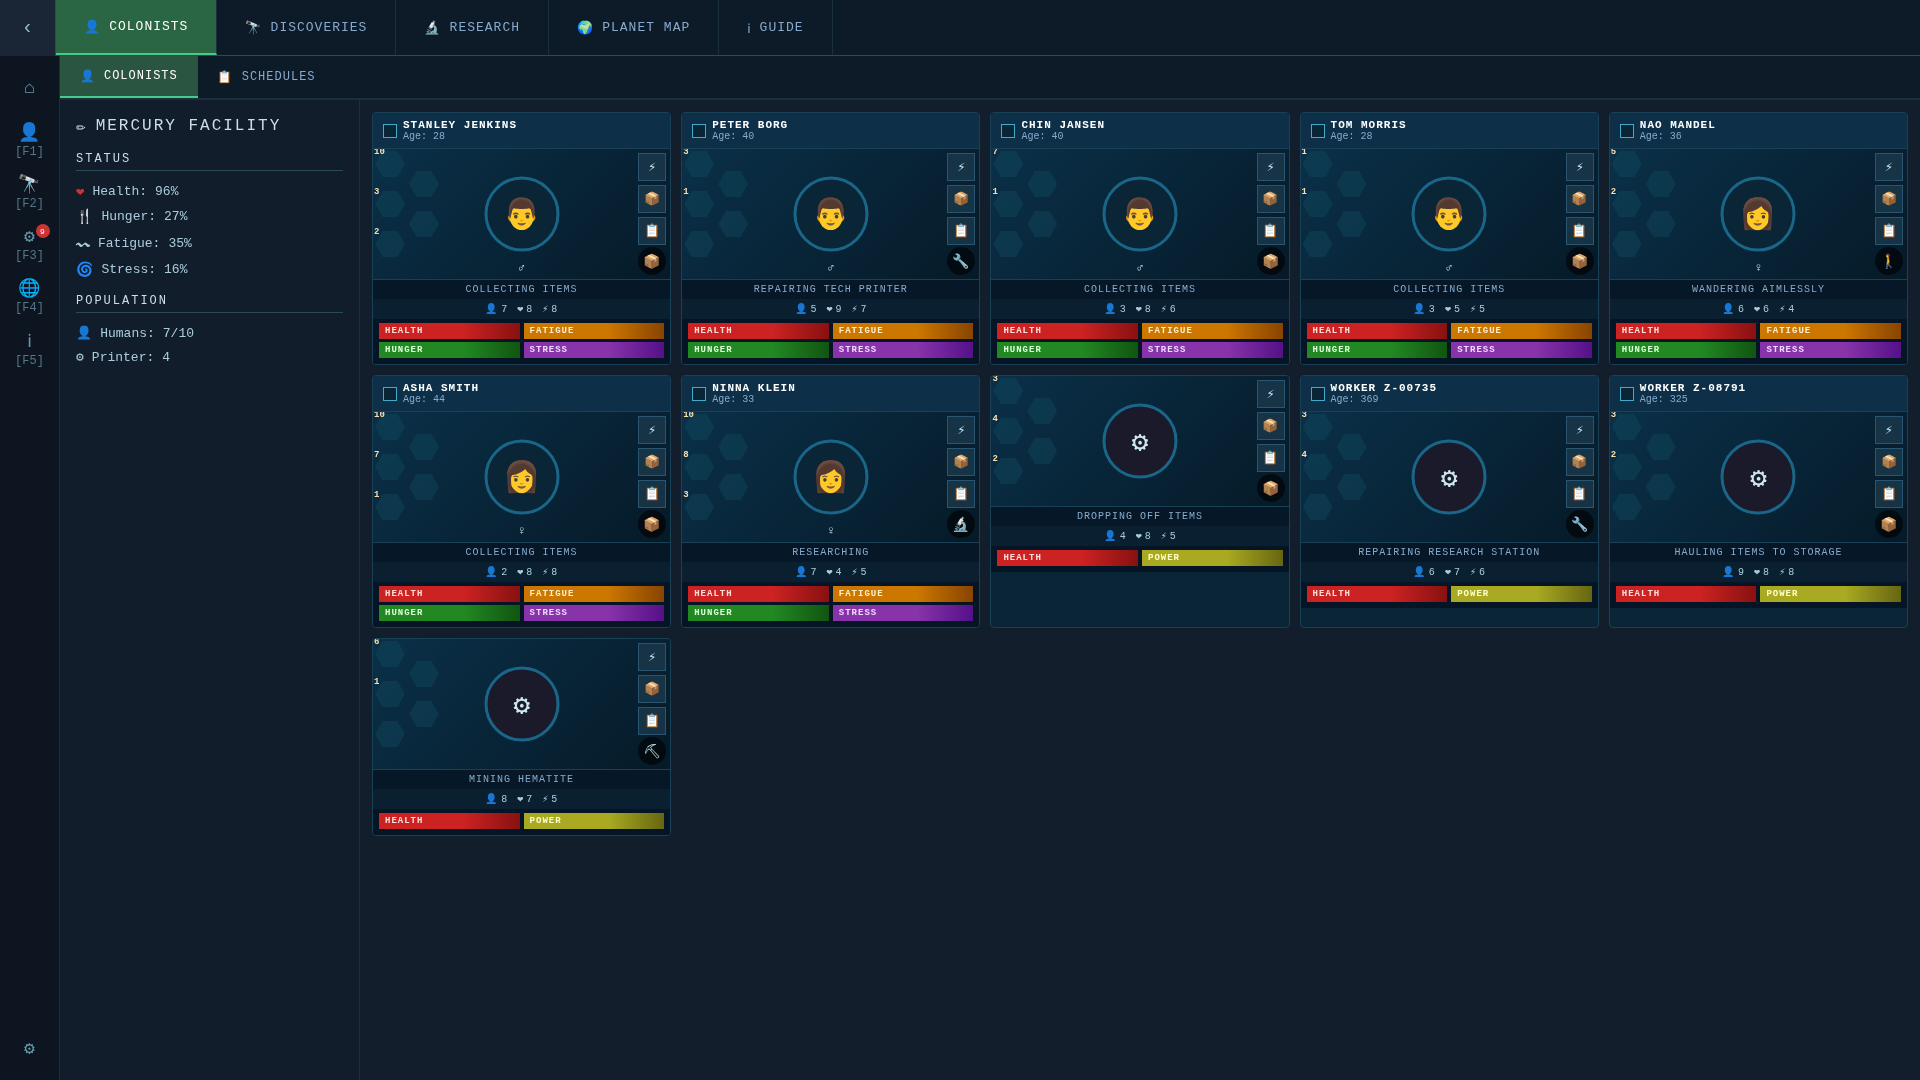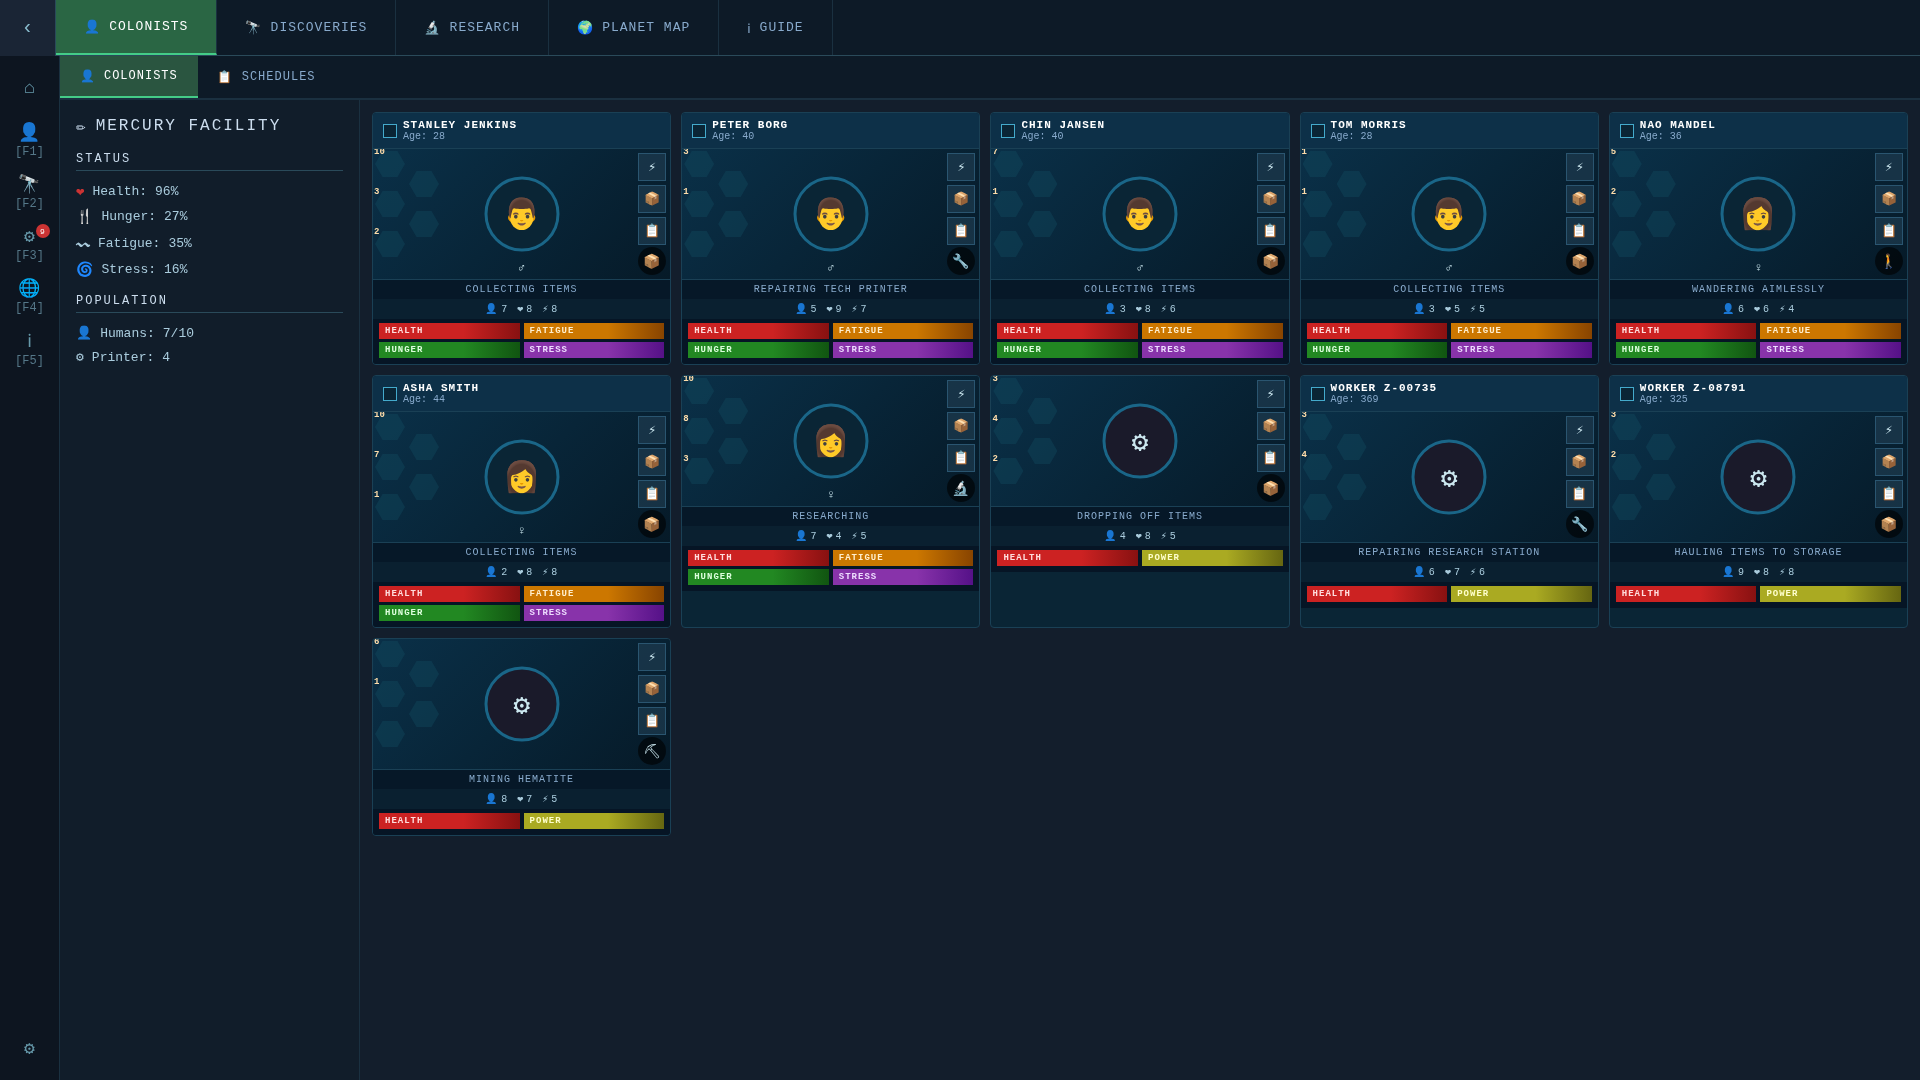--- a/index.html
+++ b/index.html
@@ -784,20 +784,27 @@
                   <div class="stat-bar bar-health">Health</div>
                   <div class="stat-bar bar-fatigue">Fatigue</div>
                 </div>
                 <div class="bar-row">
                   <div class="stat-bar bar-hunger">Hunger</div>
                   <div class="stat-bar bar-stress">Stress</div>
                 </div>
               </div>
   </div>
             <div class="colonist-card">
+    <div class="card-header">
+      <div class="card-checkbox"></div>
+      <div style="flex:1;">
+        <div class="card-name">Ninna Klein</div>
+        <div class="card-age">Age: 33</div>
+      </div>
+    </div>
     <div class="card-body">
       <div style="position:absolute; left:2px; top:2px; width:30px; height:26px; background:rgba(20,80,100,0.35); clip-path:polygon(25% 0%,75% 0%,100% 50%,75% 100%,25% 100%,0% 50%); display:flex; align-items:center; justify-content:center; font-size:8px; color:#aaddee;"></div>
                 <div style="position:absolute; left:2px; top:42px; width:30px; height:26px; background:rgba(20,80,100,0.35); clip-path:polygon(25% 0%,75% 0%,100% 50%,75% 100%,25% 100%,0% 50%); display:flex; align-items:center; justify-content:center; font-size:8px; color:#aaddee;"></div>
                 <div style="position:absolute; left:2px; top:82px; width:30px; height:26px; background:rgba(20,80,100,0.35); clip-path:polygon(25% 0%,75% 0%,100% 50%,75% 100%,25% 100%,0% 50%); display:flex; align-items:center; justify-content:center; font-size:8px; color:#aaddee;"></div>
                 <div style="position:absolute; left:36px; top:22px; width:30px; height:26px; background:rgba(20,80,100,0.35); clip-path:polygon(25% 0%,75% 0%,100% 50%,75% 100%,25% 100%,0% 50%); display:flex; align-items:center; justify-content:center; font-size:8px; color:#aaddee;"></div>
                 <div style="position:absolute; left:36px; top:62px; width:30px; height:26px; background:rgba(20,80,100,0.35); clip-path:polygon(25% 0%,75% 0%,100% 50%,75% 100%,25% 100%,0% 50%); display:flex; align-items:center; justify-content:center; font-size:8px; color:#aaddee;"></div>
       <div style="position:absolute; left:1px; top:-2px; font-size:9px; color:#ffddaa; font-weight:bold; z-index:10;">10</div>
                 <div style="position:absolute; left:1px; top:38px; font-size:9px; color:#ffddaa; font-weight:bold; z-index:10;">8</div>
                 <div style="position:absolute; left:1px; top:78px; font-size:9px; color:#ffddaa; font-weight:bold; z-index:10;">3</div>
       <div class="portrait-container">👩</div>

